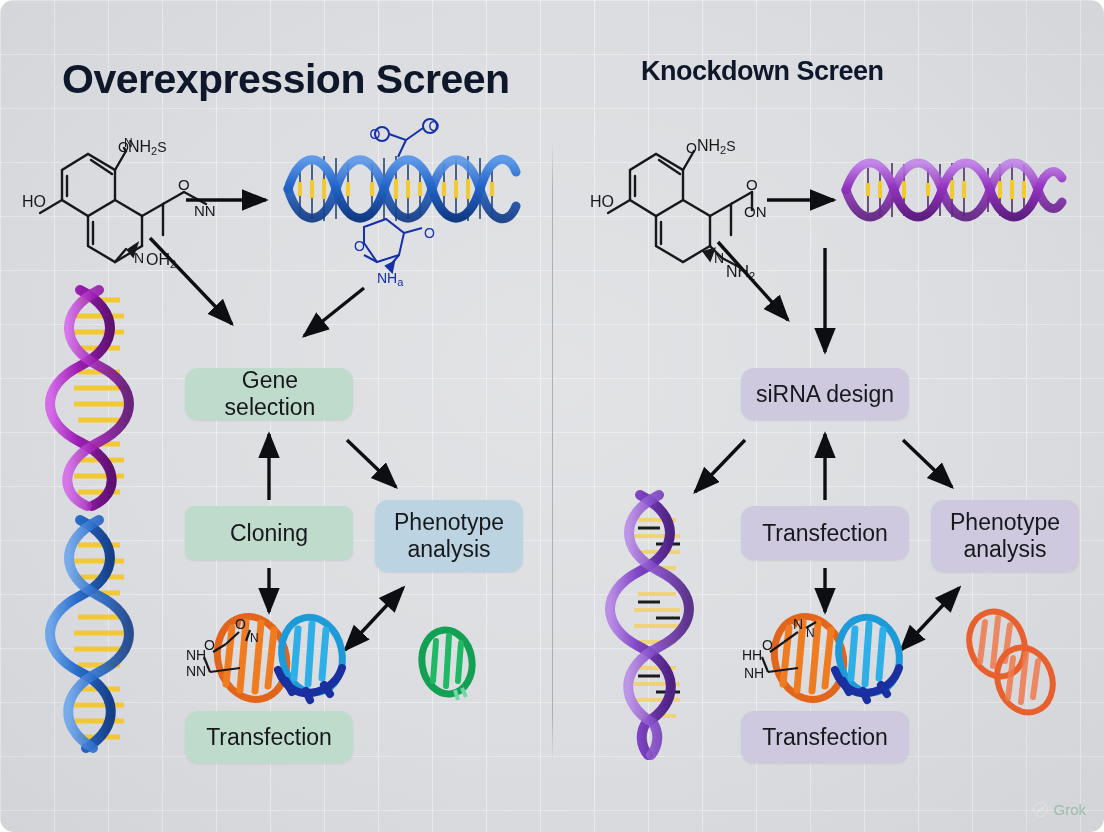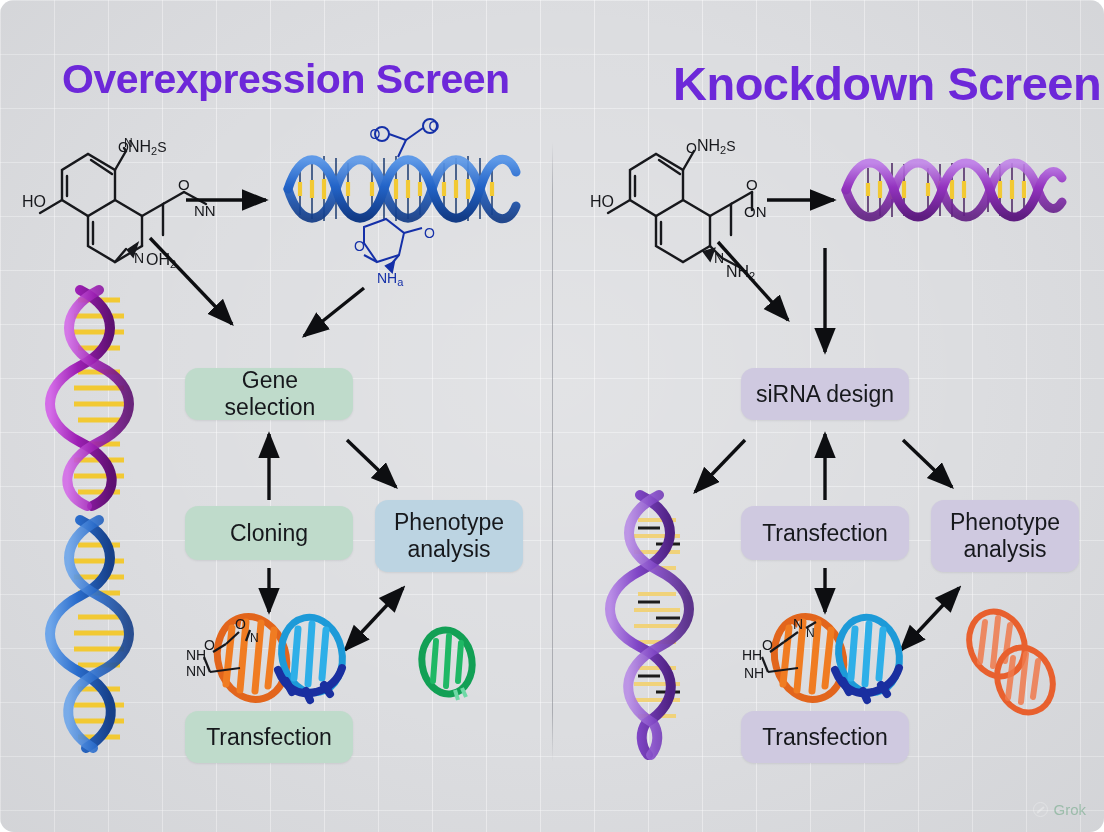--- a/index.html
+++ b/index.html
@@ -27,26 +27,26 @@
   }
   #vignette {
     position: absolute; inset: 0;
     background: radial-gradient(ellipse at 50% 45%, rgba(255,255,255,0.18) 0%, rgba(255,255,255,0) 55%, rgba(150,152,158,0.13) 100%);
     pointer-events: none;
   }
 
   .title {
     position: absolute;
     font-weight: bold;
-    color: #6d28d9;
+    color: #0f172a;
     letter-spacing: -0.5px;
     white-space: nowrap;
   }
   #title-left  { left: 62px;  top: 56px; font-size: 41px; }
-  #title-right { left: 641px; top: 56px; font-size: 47px; margin-left: 32px; }
+  #title-right { left: 641px; top: 56px; font-size: 27px; }
 
   #divider {
     position: absolute;
     left: 552px; top: 142px;
     width: 1px; height: 620px;
     background: linear-gradient(to bottom, rgba(130,132,140,0.0) 0%, rgba(130,132,140,0.55) 8%, rgba(130,132,140,0.55) 92%, rgba(130,132,140,0.0) 100%);
   }
 
   
   .box {
@@ -470,21 +470,21 @@
   </svg>
 
   <div class="title" id="title-left">Overexpression Screen</div>
   <div class="title" id="title-right">Knockdown Screen</div>
 
   <div id="divider"></div>
 
   <div class="box green" style="left:185px; top:368px; width:168px; height:52px;padding-left:12px;">
     <span>Gene selection</span>
   </div>
-  <div class="box green" style="left:185px; top:506px; width:168px; height:54px;">
+  <div class="box green" style="left:185px; top:506px; width:168px; height:54px;border-radius:9px;">
     <span>Cloning</span>
   </div>
   <div class="box blue" style="left:375px; top:500px; width:148px; height:72px; white-space:pre-line;">
     <span style="white-space:pre-line;">Phenotype
 analysis</span>
   </div>
   <div class="box green" style="left:185px; top:711px; width:168px; height:52px;">
     <span>Transfection</span>
   </div>
 

